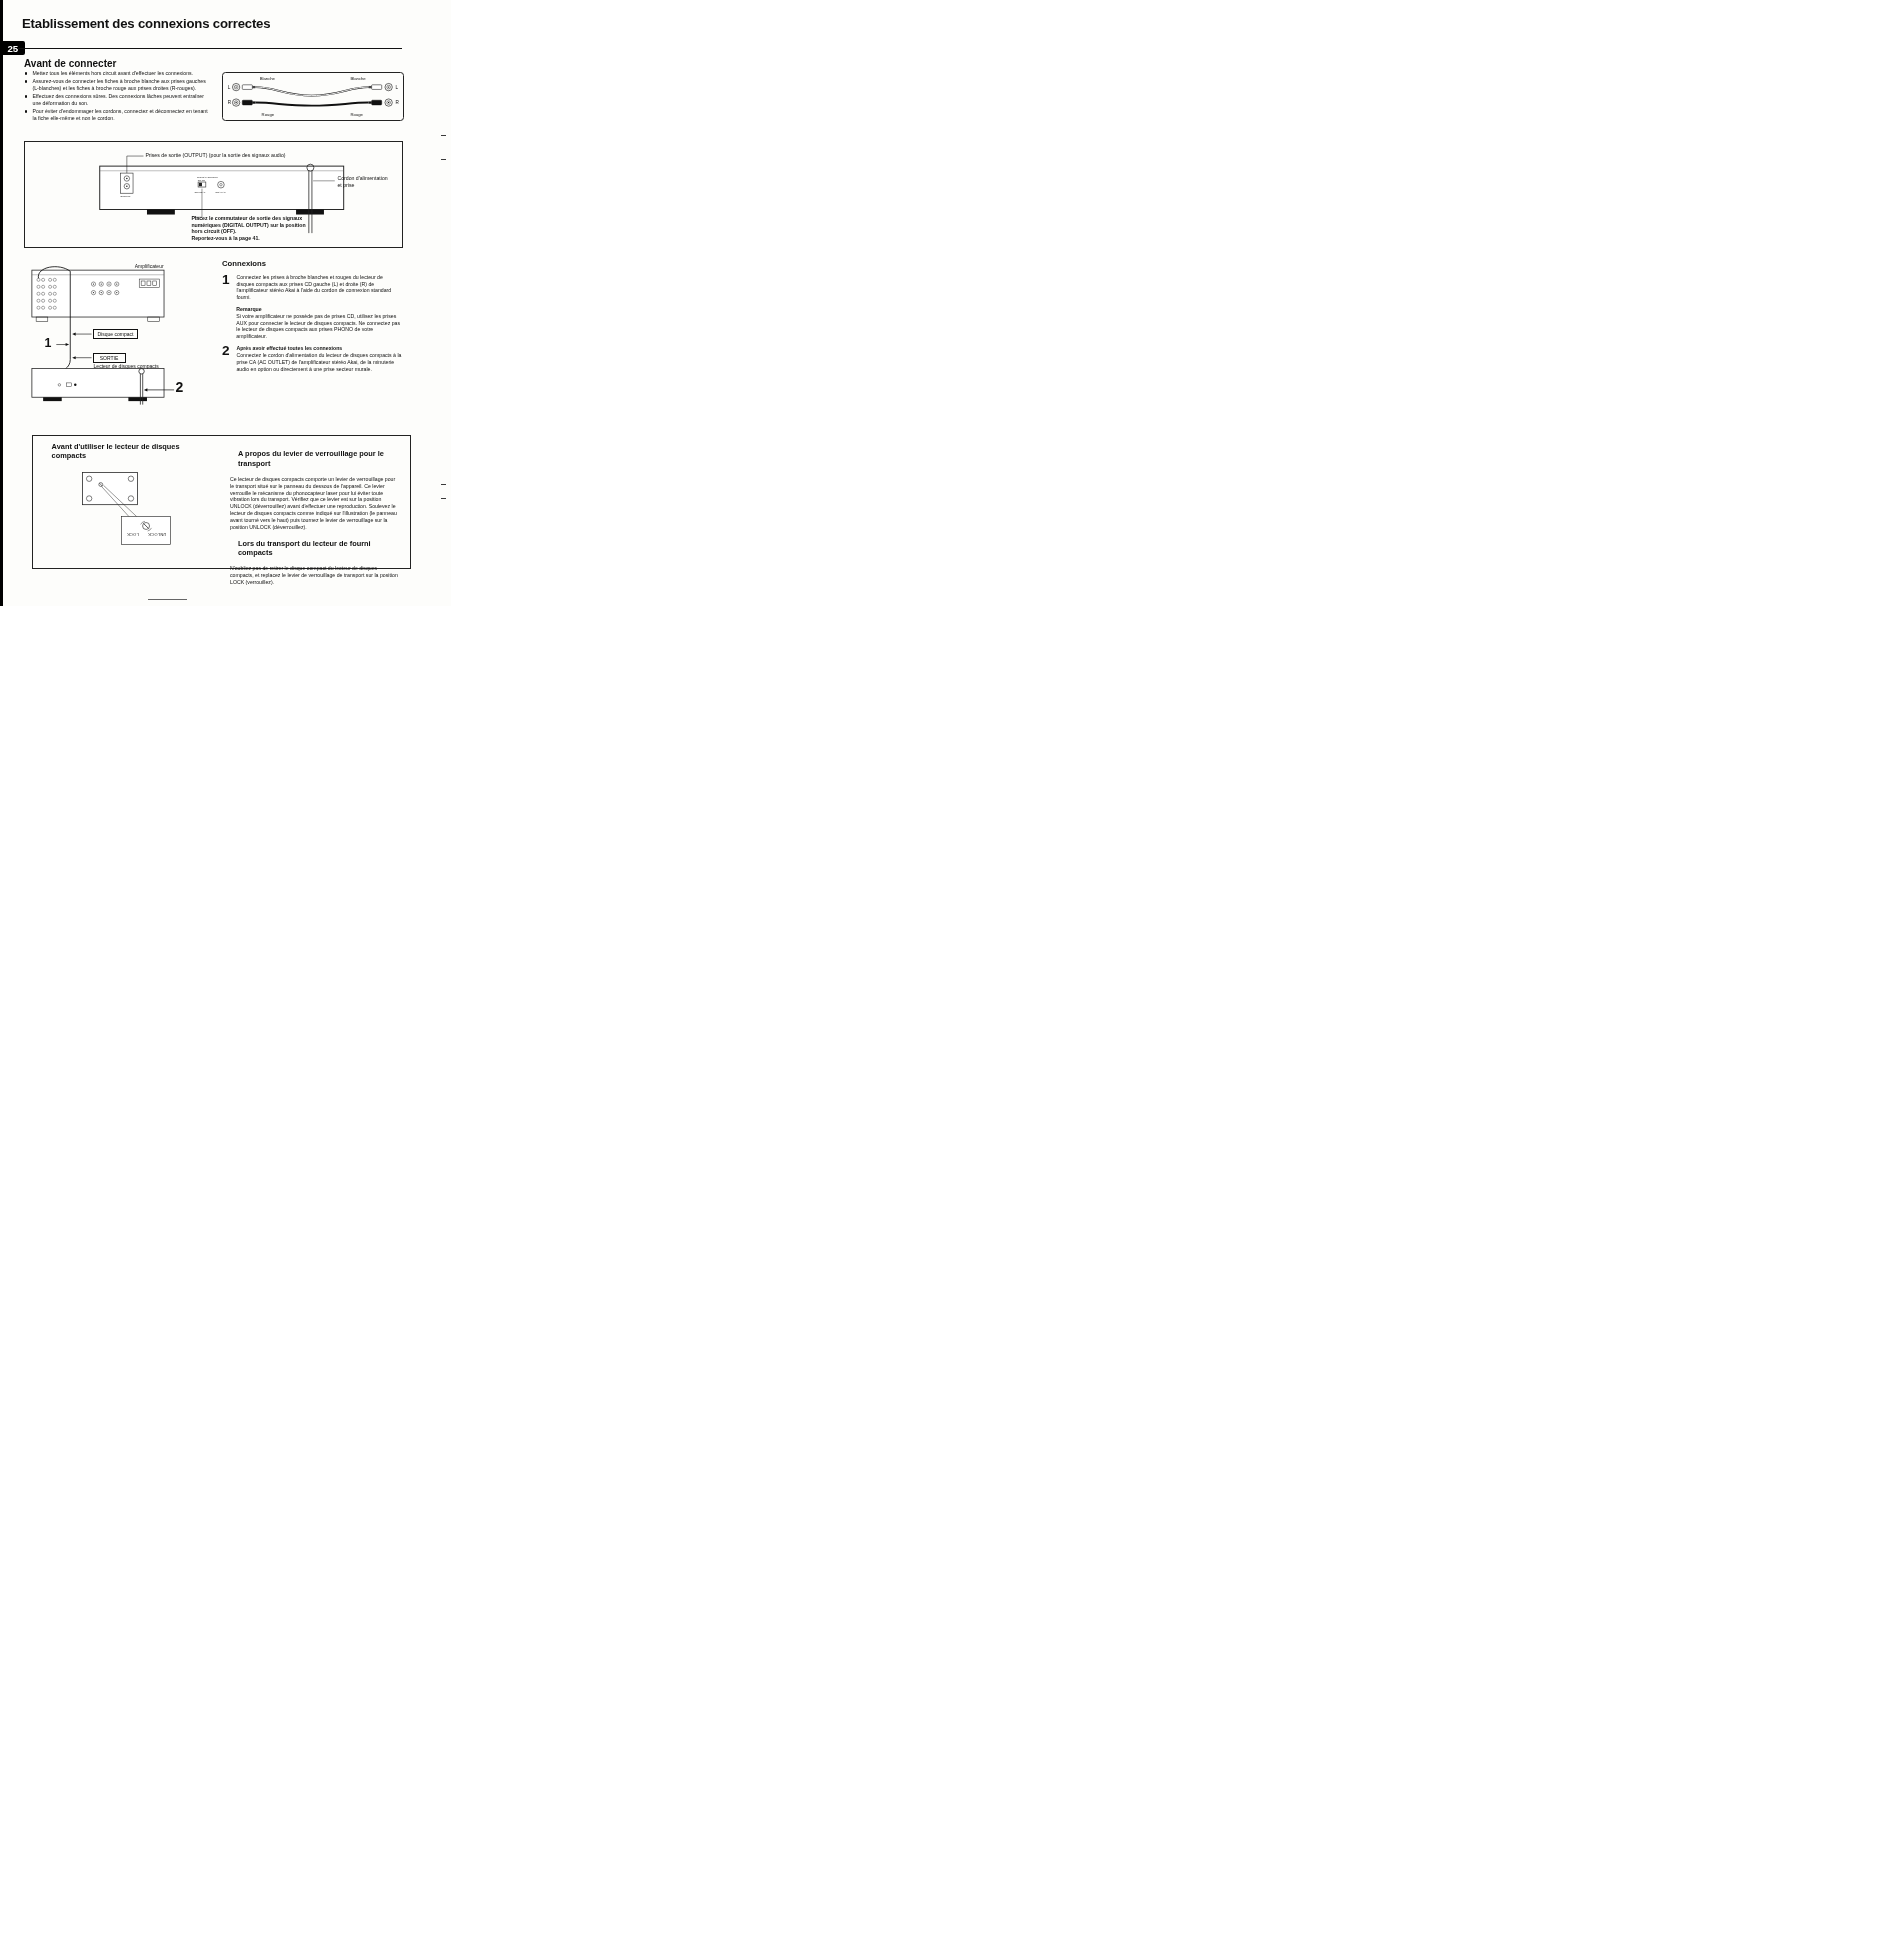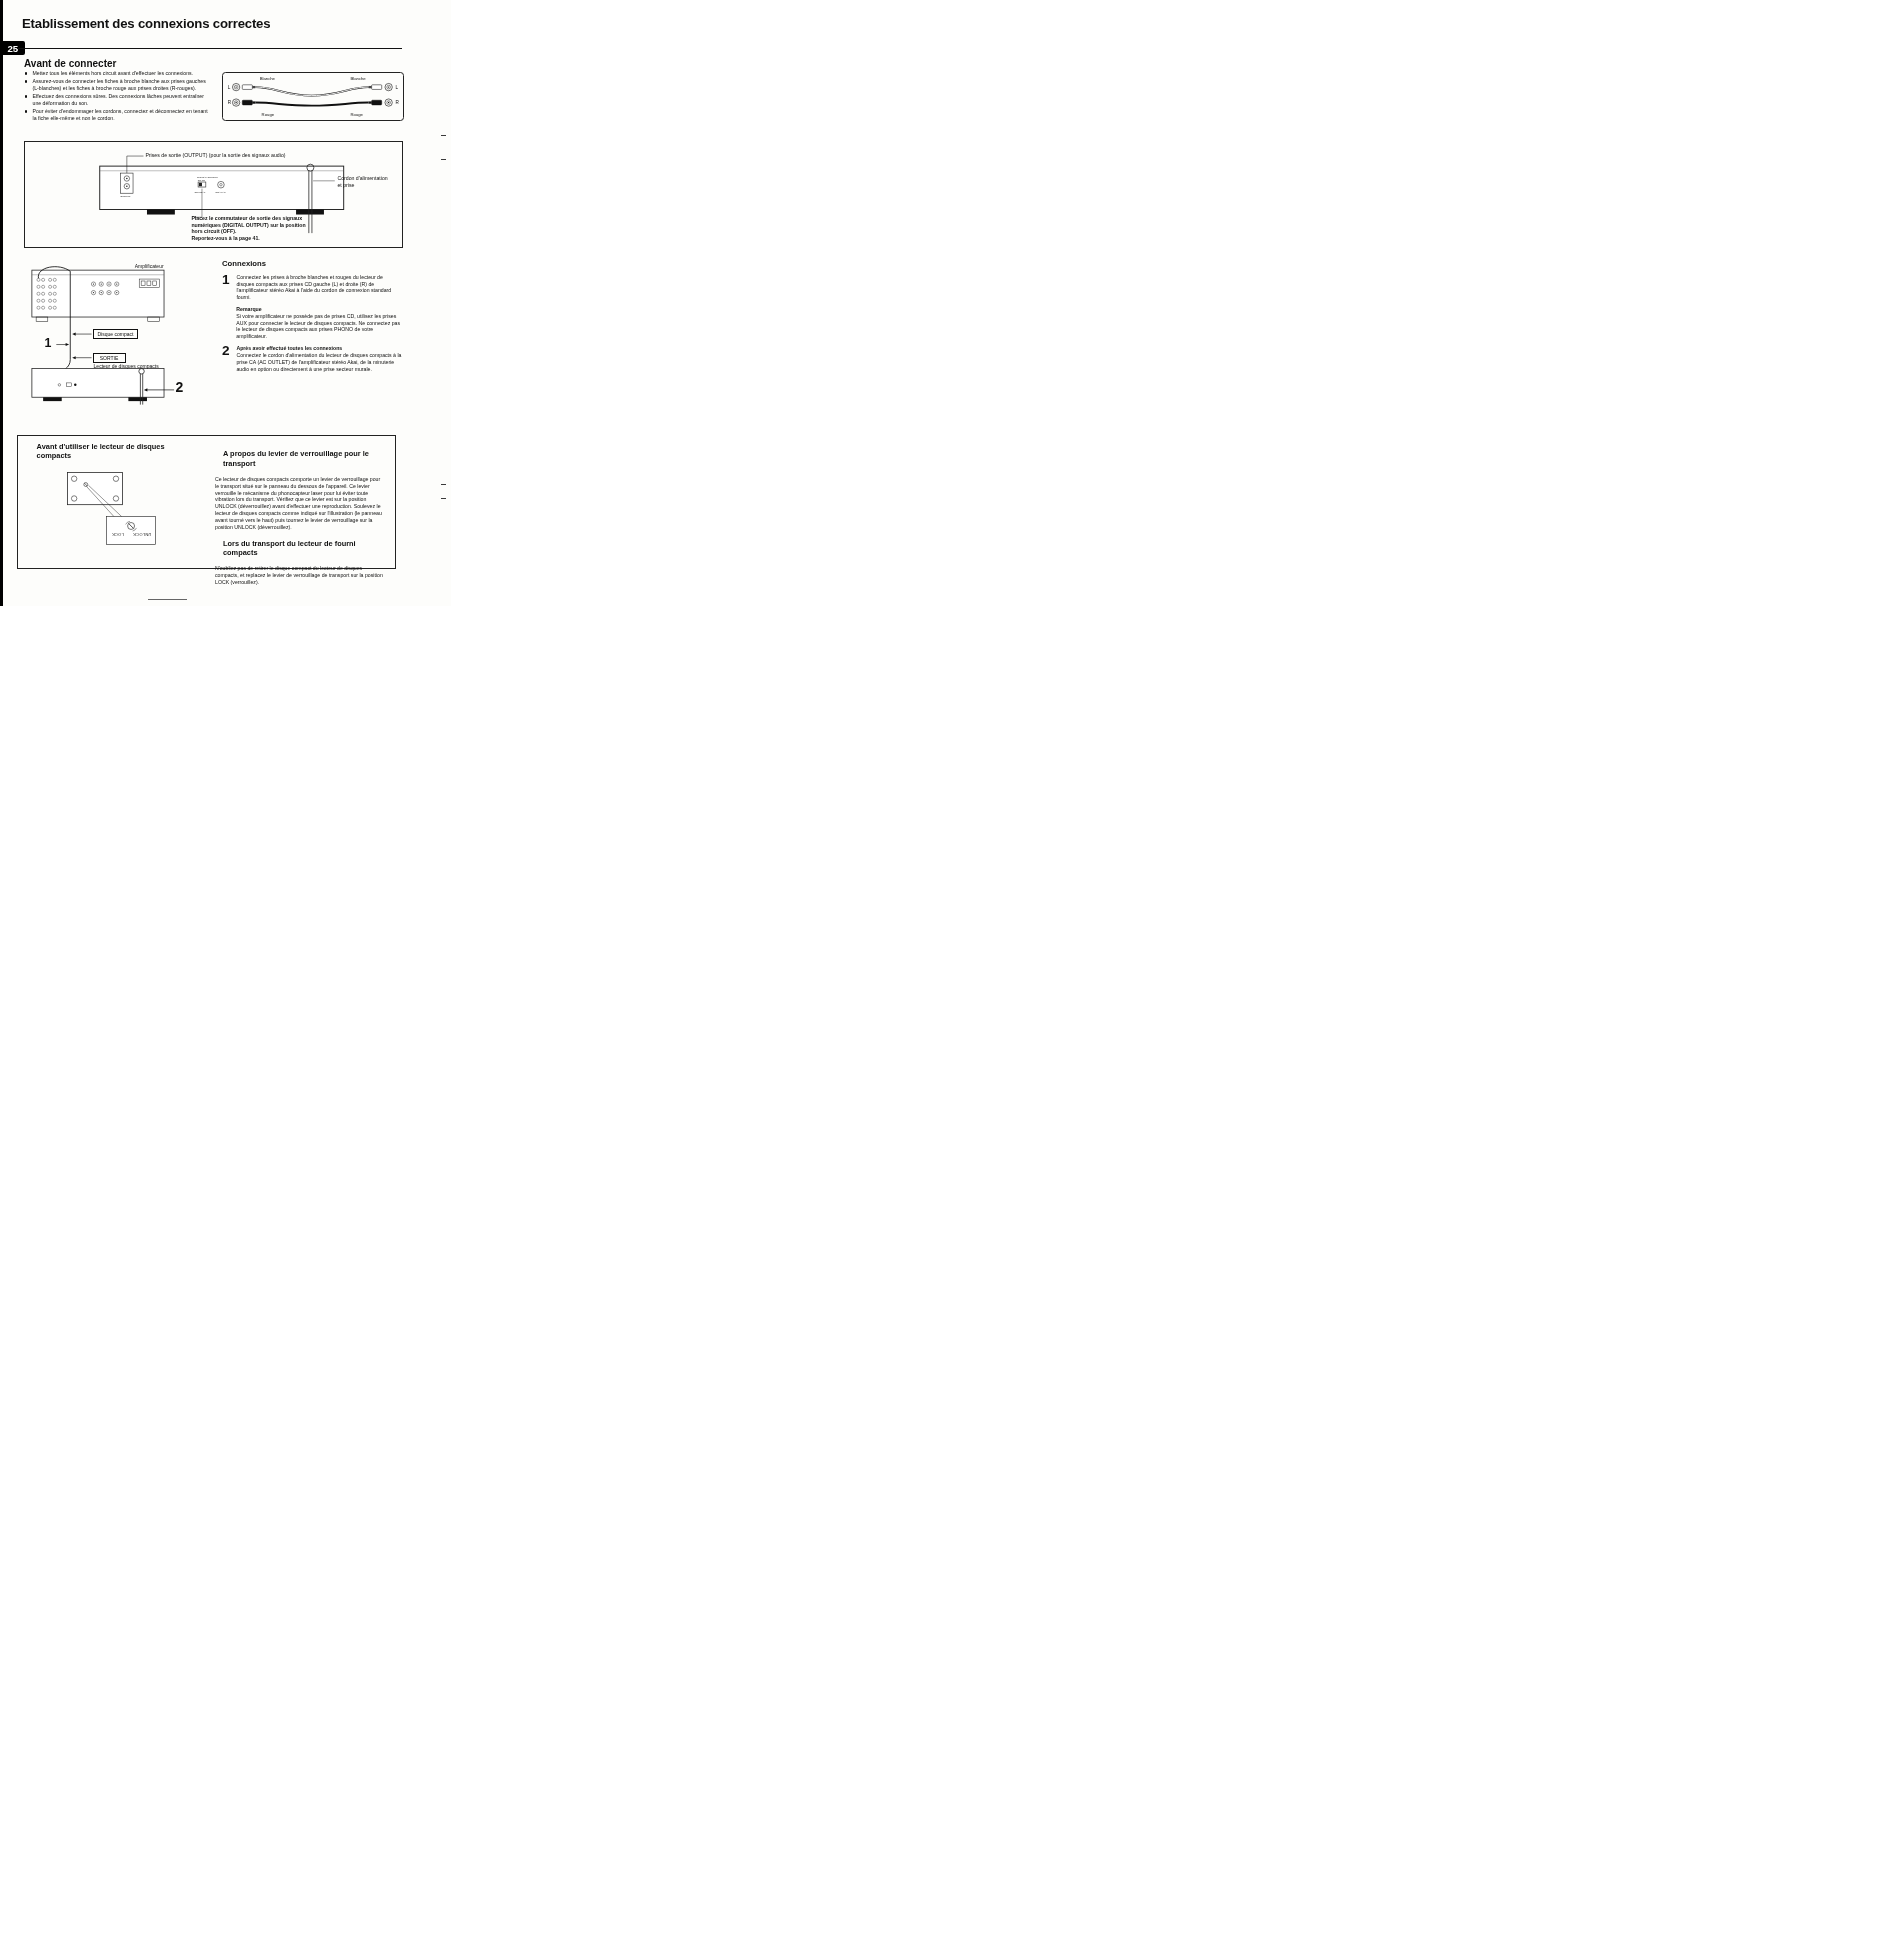--- a/index.html
+++ b/index.html
@@ -47,21 +47,21 @@
 
   .connexions{position:absolute;left:222px;top:259px;width:180px;font-size:5.2px;line-height:1.32;}
   .connexions h2{margin:0 0 4.6px 0;font-size:7.7px;}
   .step{display:flex;gap:3.9px;}
   .step-num{flex:none;width:10.5px;font-size:13.6px;font-weight:bold;line-height:0.95;}
   .step-body{flex:1;}
   .note{margin:4.6px 0 5.4px 14.3px;}
   .note-head,.step-head{font-weight:bold;}
   .connexions p{margin:0;}
 
-  .bottom-box{position:absolute;left:17px;top:435px;width:377px;height:132px;border:0.8px solid #222;background:#fdfdfb;}
+  .bottom-box{position:absolute;left:32px;top:435px;width:377px;height:132px;border:0.8px solid #222;background:#fdfdfb;}
   .bb-left-head{position:absolute;left:18.6px;top:6.2px;width:155px;font-size:7.4px;font-weight:bold;line-height:1.25;}
   .bb-svg{position:absolute;left:0;top:0;}
   .bb-lock-text{position:absolute;left:92px;top:96px;width:43px;text-align:center;
                 transform:rotate(180deg);font-size:3.9px;letter-spacing:0.4px;white-space:pre;}
   .bb-right{position:absolute;left:197px;top:5.4px;width:170px;font-size:5.2px;line-height:1.32;}
   .bb-right h3{margin:8px;font-size:7.4px;line-height:1.25;}
   .bb-right p{margin:2.3px 0 5.4px 0;}
 
   .footer-line{position:absolute;left:148px;top:599px;width:39px;height:0.8px;background:#666;}
 </style>

